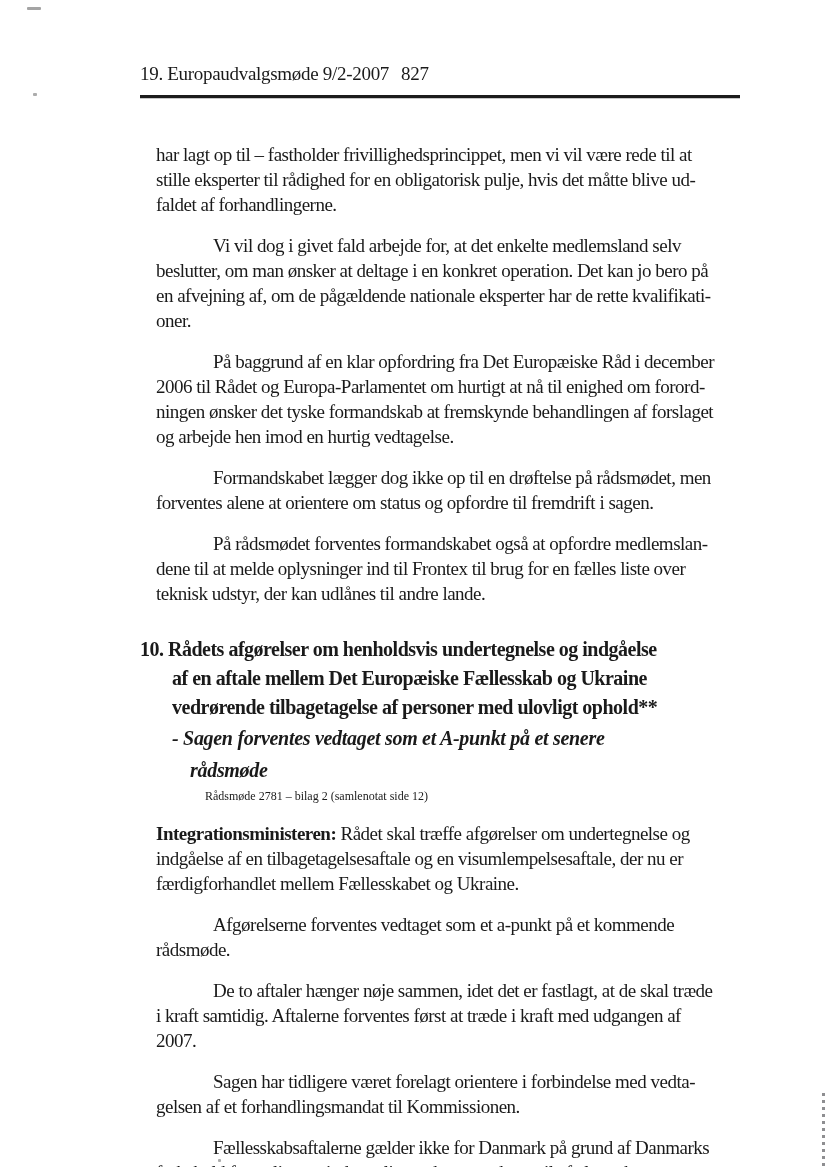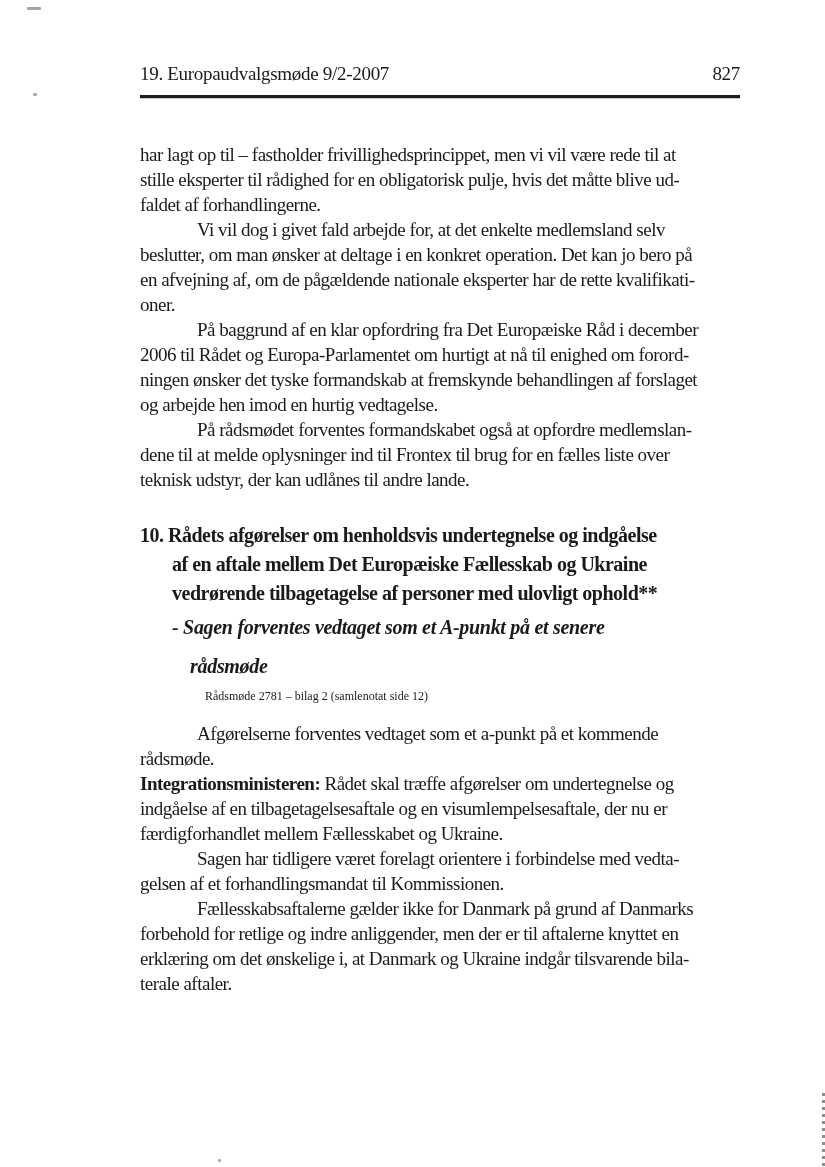--- a/index.html
+++ b/index.html
@@ -8,57 +8,57 @@
     background: #ffffff;
     position: relative;
     overflow: hidden;
     font-family: "Liberation Serif", "DejaVu Serif", serif;
     color: #1a1a1a;
   }
   .page-inner { position: absolute; left: 140px; top: 0; width: 600px; }
   .doc-header {
     padding-top: 61px;
     display: flex;
-    justify-content: space-between;
+    justify-content: flex-start;
     align-items: baseline;
     font-size: 19px;
     line-height: 25px;
     letter-spacing: -0.3px;
     gap: 12px;
   }
   .header-rule {
     margin-top: 9px;
     height: 3px;
     background: #1c1c1c;
     box-shadow: 0 1px 0 rgba(30,30,30,0.25);
   }
   .content {
     margin-top: 44px;
     font-size: 19px;
     line-height: 25px;
     letter-spacing: -0.5px;
   }
-  .para { margin: 0; white-space: pre; font-family: Liberation Serif, serif; }
+  .para { margin: 16px; white-space: pre; font-family: Liberation Serif, serif; }
   .para.indent { text-indent: 57px; }
   .bold { font-weight: bold; }
   .section-heading { margin-top: 29px; margin-bottom: 16px; }
   .heading-main {
     font-weight: bold;
     font-size: 20px;
     line-height: 29px;
     letter-spacing: -0.5px;
     padding-left: 32px;
     text-indent: -32px;
     white-space: pre;
   }
   .heading-sub {
     font-weight: bold;
     font-style: italic;
     font-size: 20px;
-    line-height: 39px;
+    line-height: 32px;
     letter-spacing: -0.3px;
     padding-left: 50px;
     text-indent: -18px;
     white-space: pre;
   }
   .heading-ref {
     font-size: 12px;
     line-height: 18px;
     letter-spacing: 0;
     margin-left: 65px;
@@ -99,38 +99,43 @@
 stille eksperter til rådighed for en obligatorisk pulje, hvis det måtte blive ud-
 faldet af forhandlingerne.</p>
     <p class="para indent">Vi vil dog i givet fald arbejde for, at det enkelte medlemsland selv
 beslutter, om man ønsker at deltage i en konkret operation. Det kan jo bero på
 en afvejning af, om de pågældende nationale eksperter har de rette kvalifikati-
 oner.</p>
     <p class="para indent">På baggrund af en klar opfordring fra Det Europæiske Råd i december
 2006 til Rådet og Europa-Parlamentet om hurtigt at nå til enighed om forord-
 ningen ønsker det tyske formandskab at fremskynde behandlingen af forslaget
 og arbejde hen imod en hurtig vedtagelse.</p>
+    <p class="para indent">Formandskabet lægger dog ikke op til en drøftelse på rådsmødet, men
+forventes alene at orientere om status og opfordre til fremdrift i sagen.</p>
     <p class="para indent">På rådsmødet forventes formandskabet også at opfordre medlemslan-
 dene til at melde oplysninger ind til Frontex til brug for en fælles liste over
 teknisk udstyr, der kan udlånes til andre lande.</p>
 
     <div class="section-heading">
       <div class="heading-main"><span>10.</span> <span>Rådets afgørelser om henholdsvis undertegnelse og indgåelse
 af en aftale mellem Det Europæiske Fællesskab og Ukraine
 vedrørende tilbagetagelse af personer med ulovligt ophold**</span></div>
       <div class="heading-sub"><span>- </span><span>Sagen forventes vedtaget som et A-punkt på et senere
 rådsmøde</span></div>
       <div class="heading-ref">Rådsmøde 2781 – bilag 2 (samlenotat side 12)</div>
     </div>
 
-    <p class="para indent">Afgørelserne forventes vedtaget som et a-punkt på et kommende
-rådsmøde.</p>
     <p class="para"><span class="bold">Integrationsministeren:</span> <span>Rådet skal træffe afgørelser om undertegnelse og
 indgåelse af en tilbagetagelsesaftale og en visumlempelsesaftale, der nu er
 færdigforhandlet mellem Fællesskabet og Ukraine.</span></p>
+    <p class="para indent">Afgørelserne forventes vedtaget som et a-punkt på et kommende
+rådsmøde.</p>
+    <p class="para indent">De to aftaler hænger nøje sammen, idet det er fastlagt, at de skal træde
+i kraft samtidig. Aftalerne forventes først at træde i kraft med udgangen af
+2007.</p>
     <p class="para indent">Sagen har tidligere været forelagt orientere i forbindelse med vedta-
 gelsen af et forhandlingsmandat til Kommissionen.</p>
     <p class="para indent">Fællesskabsaftalerne gælder ikke for Danmark på grund af Danmarks
 forbehold for retlige og indre anliggender, men der er til aftalerne knyttet en
 erklæring om det ønskelige i, at Danmark og Ukraine indgår tilsvarende bila-
 terale aftaler.</p>
 
   </div>
 </div>
 

